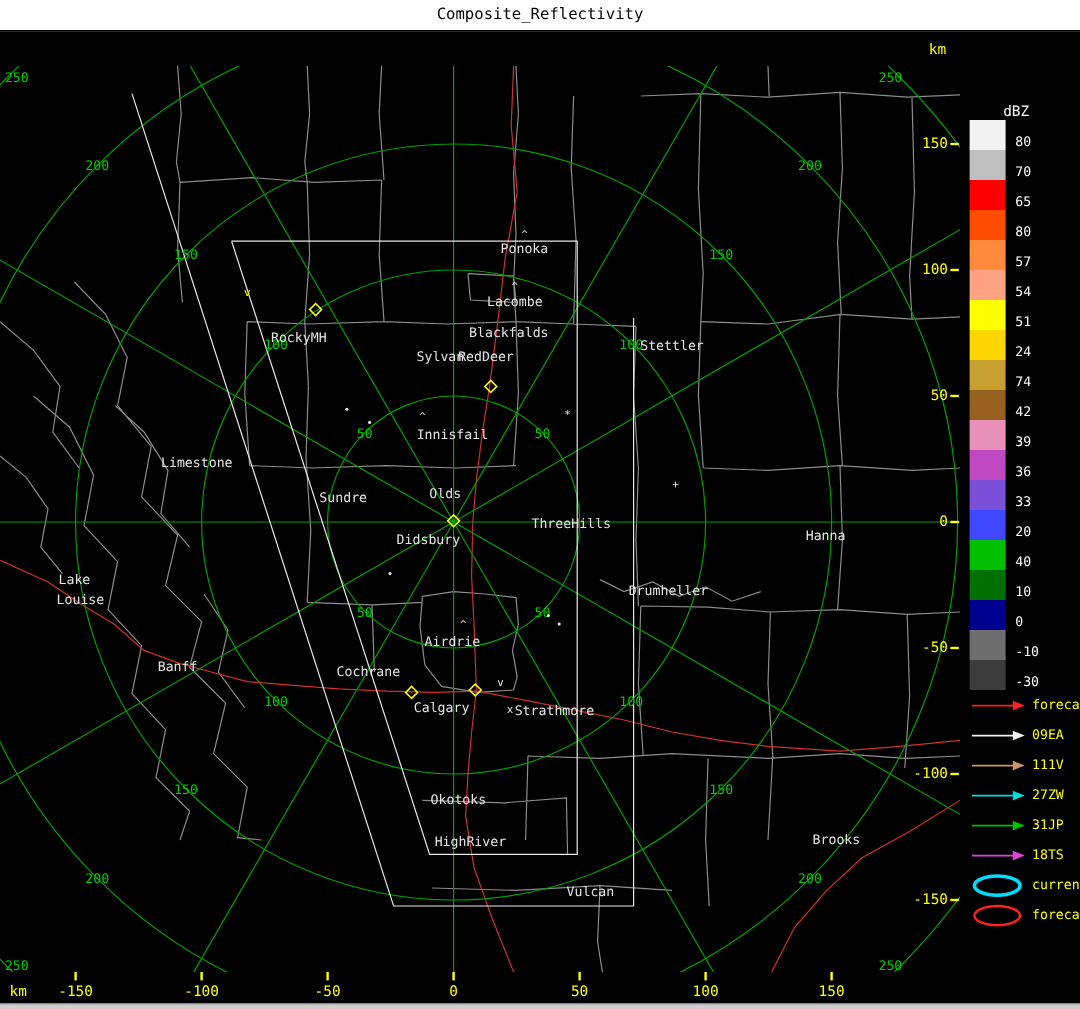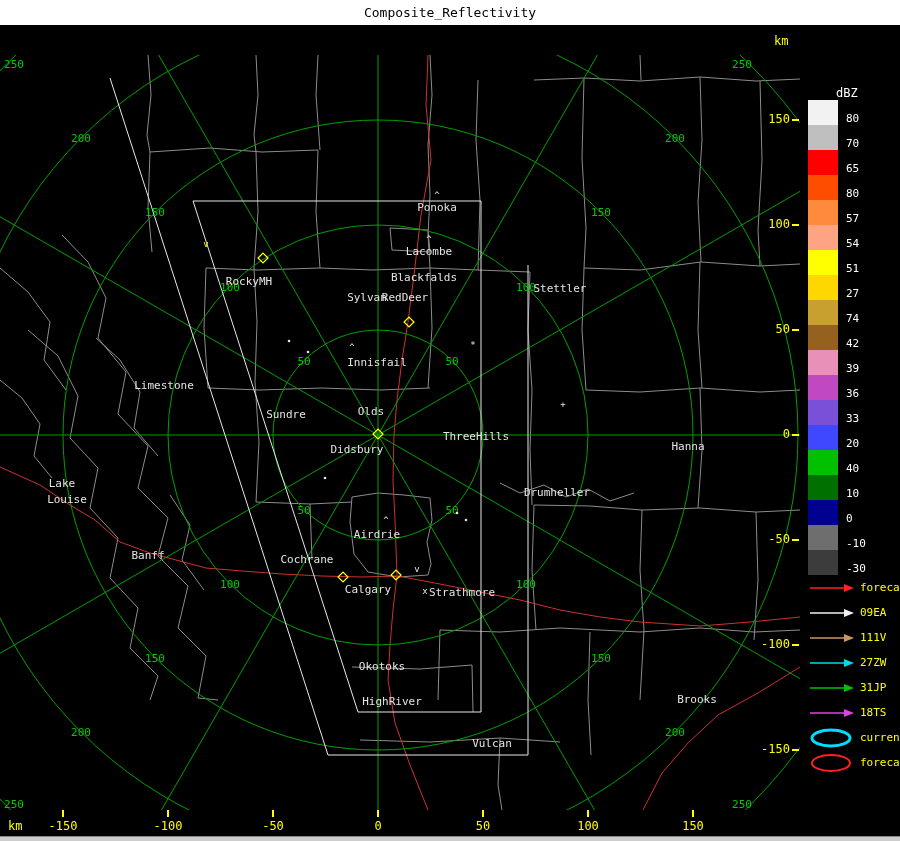--- a/index.html
+++ b/index.html
@@ -252,21 +252,21 @@
         <div class="scale-row">
           <div class="swatch" style="background: rgb(255, 164, 130);"></div>
           <div class="scale-label">54</div>
         </div>
         <div class="scale-row">
           <div class="swatch" style="background: rgb(255, 255, 0);"></div>
           <div class="scale-label">51</div>
         </div>
         <div class="scale-row">
           <div class="swatch" style="background: rgb(255, 215, 0);"></div>
-          <div class="scale-label">27</div>
+          <div class="scale-label">24</div>
         </div>
         <div class="scale-row">
           <div class="swatch" style="background: rgb(200, 160, 48);"></div>
           <div class="scale-label">74</div>
         </div>
         <div class="scale-row">
           <div class="swatch" style="background: rgb(150, 96, 30);"></div>
           <div class="scale-label">42</div>
         </div>
         <div class="scale-row">

